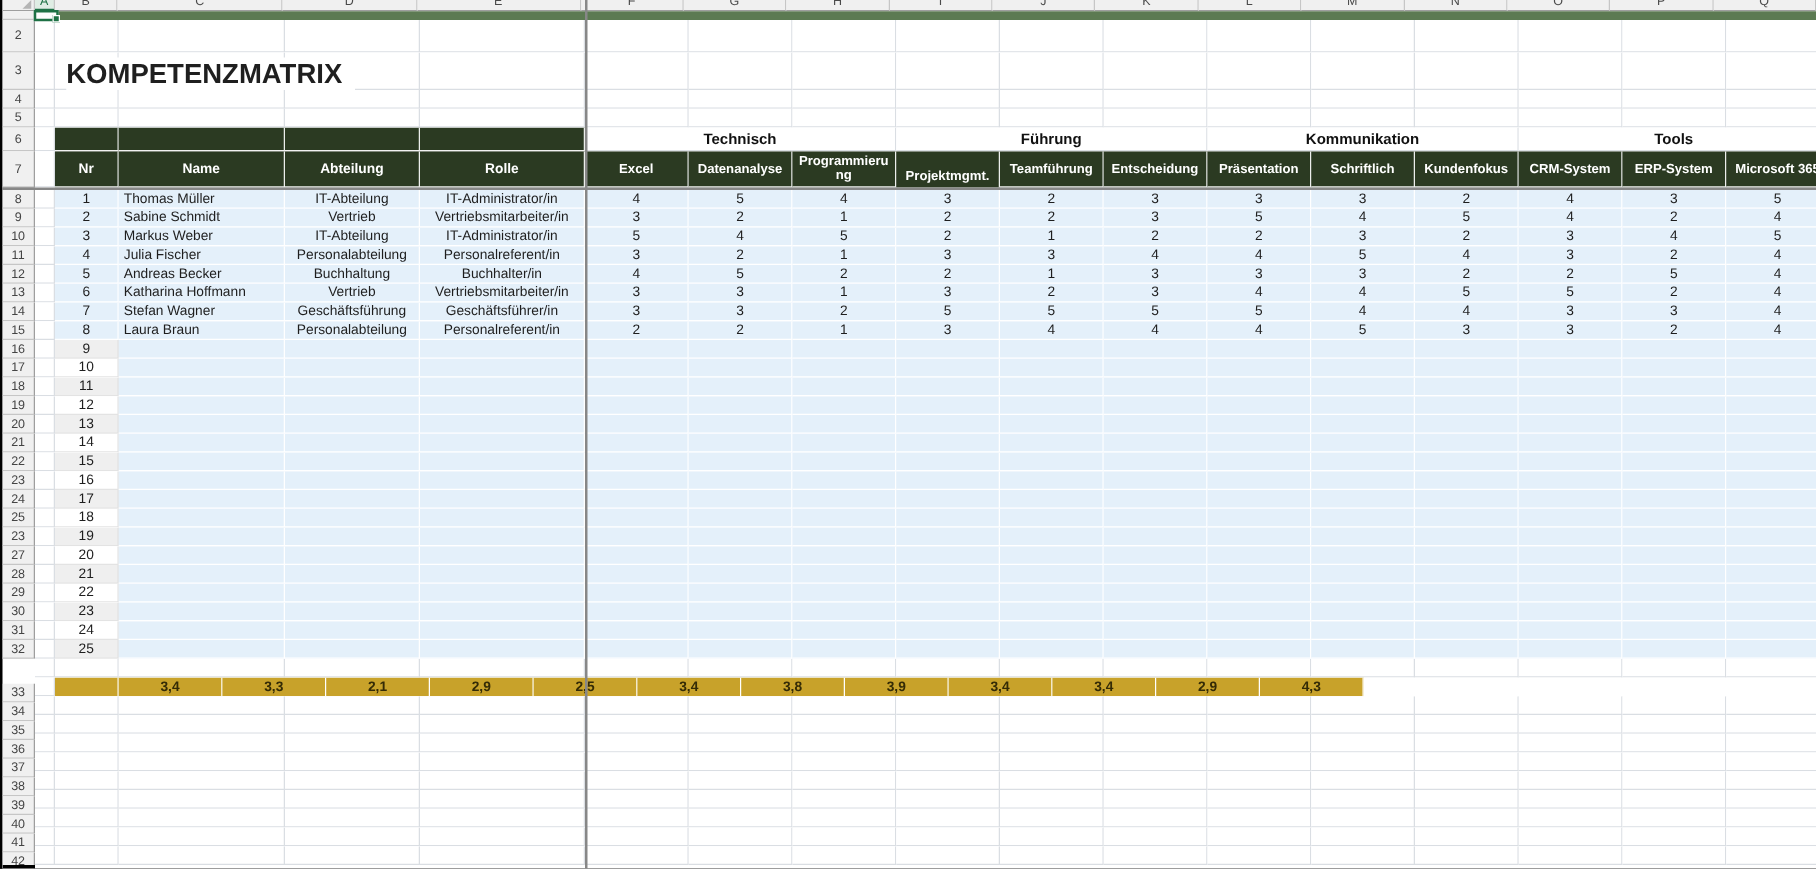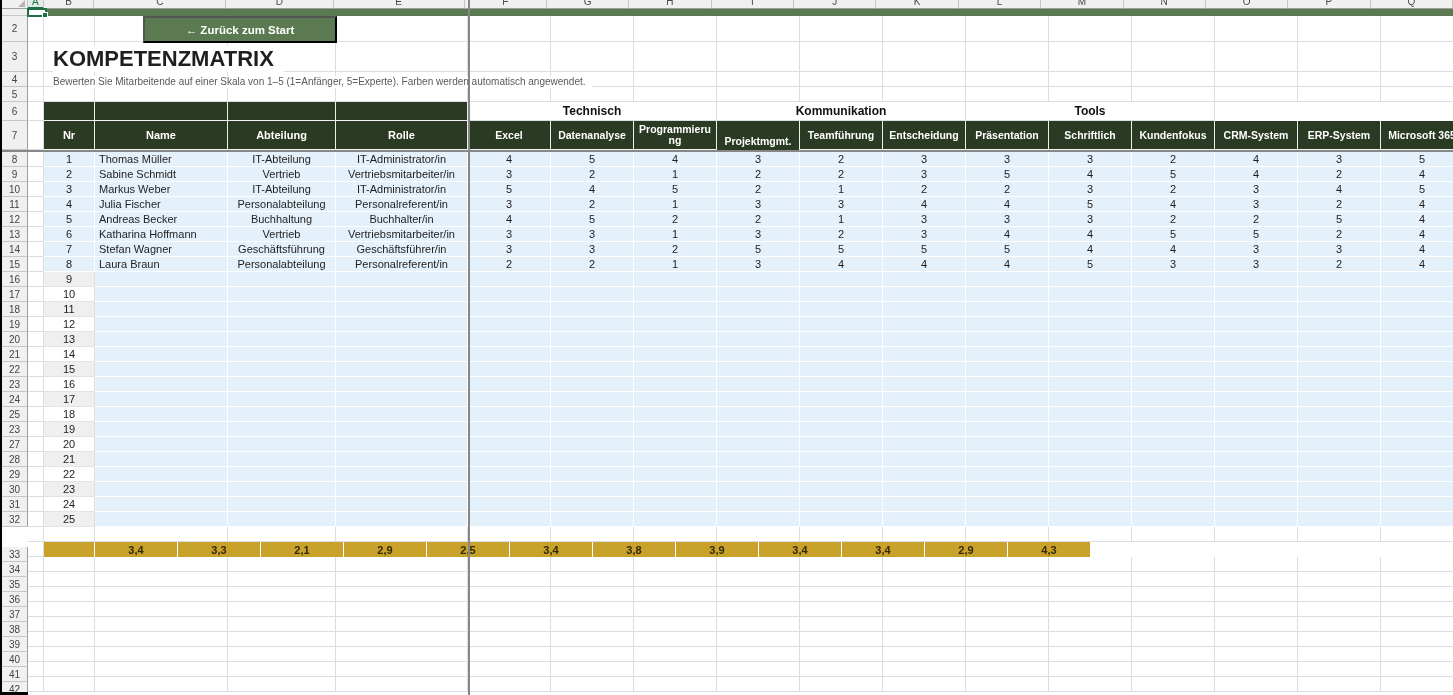--- a/index.html
+++ b/index.html
@@ -229,20 +229,21 @@
           <div class="c white" style="width: 83px; height: 15px;"></div>
           <div class="c white" style="width: 83px; height: 15px;"></div>
         </div>
         <div class="band" style="top: 102px; height: 19px;">
           <div class="c white" style="width: 16px; height: 19px;"></div>
           <div class="c dark" style="width: 51px; height: 19px;"></div>
           <div class="c dark" style="width: 133px; height: 19px;"></div>
           <div class="c dark" style="width: 108px; height: 19px;"></div>
           <div class="c dark" style="width: 132px; height: 19px;"></div>
           <div class="c cat" style="width: 249px; height: 19px;">Technisch</div>
+          <div class="c cat" style="width: 249px; height: 19px;">Führung</div>
           <div class="c cat" style="width: 249px; height: 19px;">Kommunikation</div>
           <div class="c cat" style="width: 249px; height: 19px;">Tools</div>
         </div>
         <div class="band" style="top: 121px; height: 29px;">
           <div class="c white" style="width: 16px; height: 29px;"></div>
           <div class="c dark" style="width: 51px; height: 29px;">Nr</div>
           <div class="c dark" style="width: 133px; height: 29px;">Name</div>
           <div class="c dark" style="width: 108px; height: 29px;">Abteilung</div>
           <div class="c dark" style="width: 132px; height: 29px;">Rolle</div>
           <div class="c dark skill-h" style="width: 83px; height: 29px;">Excel</div>
@@ -934,21 +935,19 @@
           <div class="c white" style="width: 83px; height: 15px;"></div>
           <div class="c white" style="width: 83px; height: 15px;"></div>
           <div class="c white" style="width: 83px; height: 15px;"></div>
           <div class="c white" style="width: 83px; height: 15px;"></div>
           <div class="c white" style="width: 83px; height: 15px;"></div>
           <div class="c white" style="width: 83px; height: 15px;"></div>
           <div class="c white" style="width: 83px; height: 15px;"></div>
         </div>
       </div>
 
-    <button class="back-btn">← Zurück zum Start</button>
     <div class="page-title">KOMPETENZMATRIX</div>
-    <div class="page-sub">Bewerten Sie Mitarbeitende auf einer Skala von 1–5 (1=Anfänger, 5=Experte). Farben werden automatisch angewendet.</div>
 
     <div class="freeze-h"></div>
     <div class="freeze-v"></div>
     <div class="black-corner"></div>
   </div>
 </div>
 
 </body></html>

